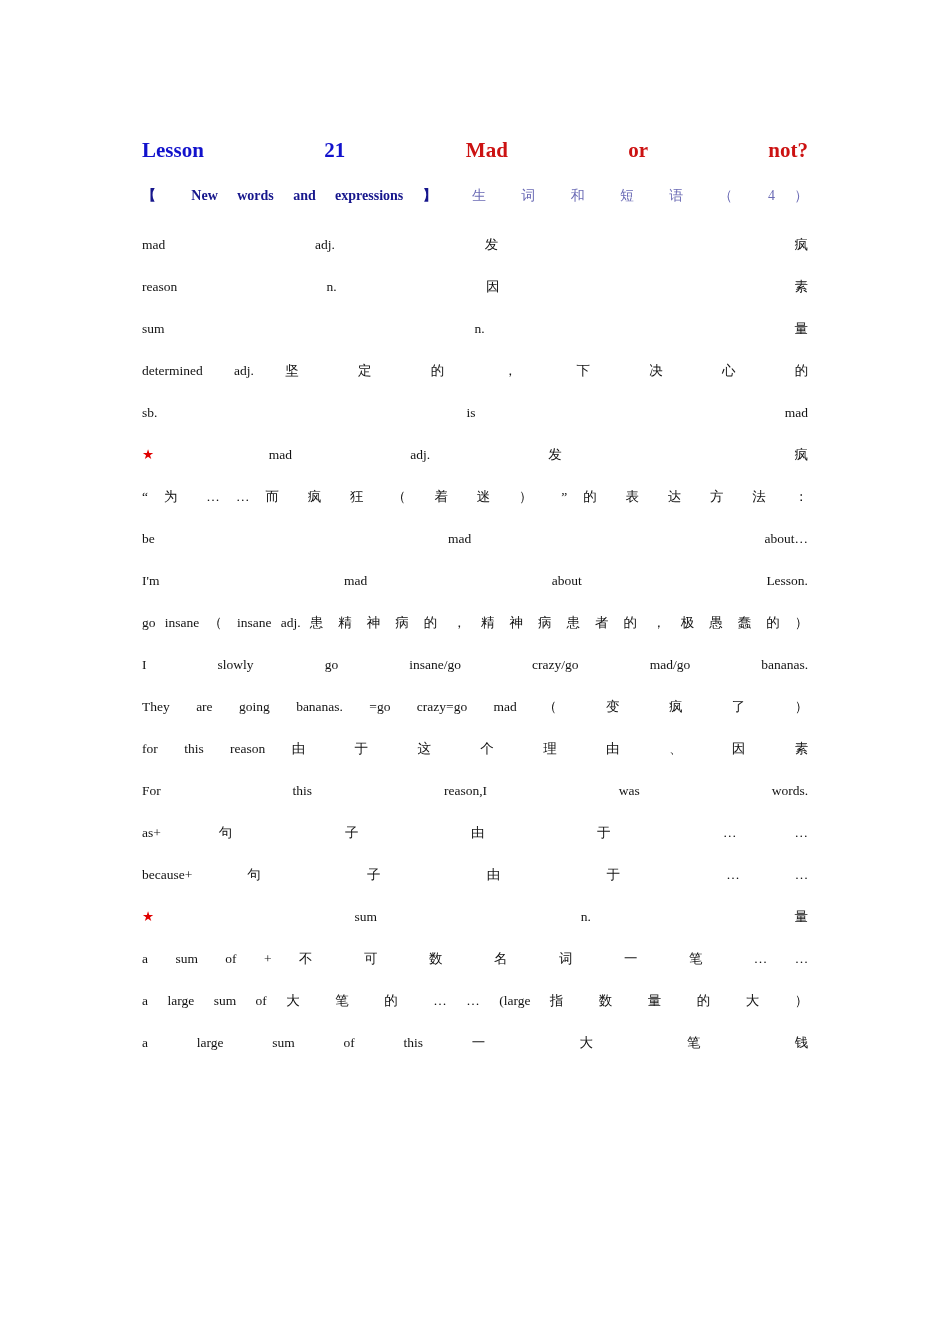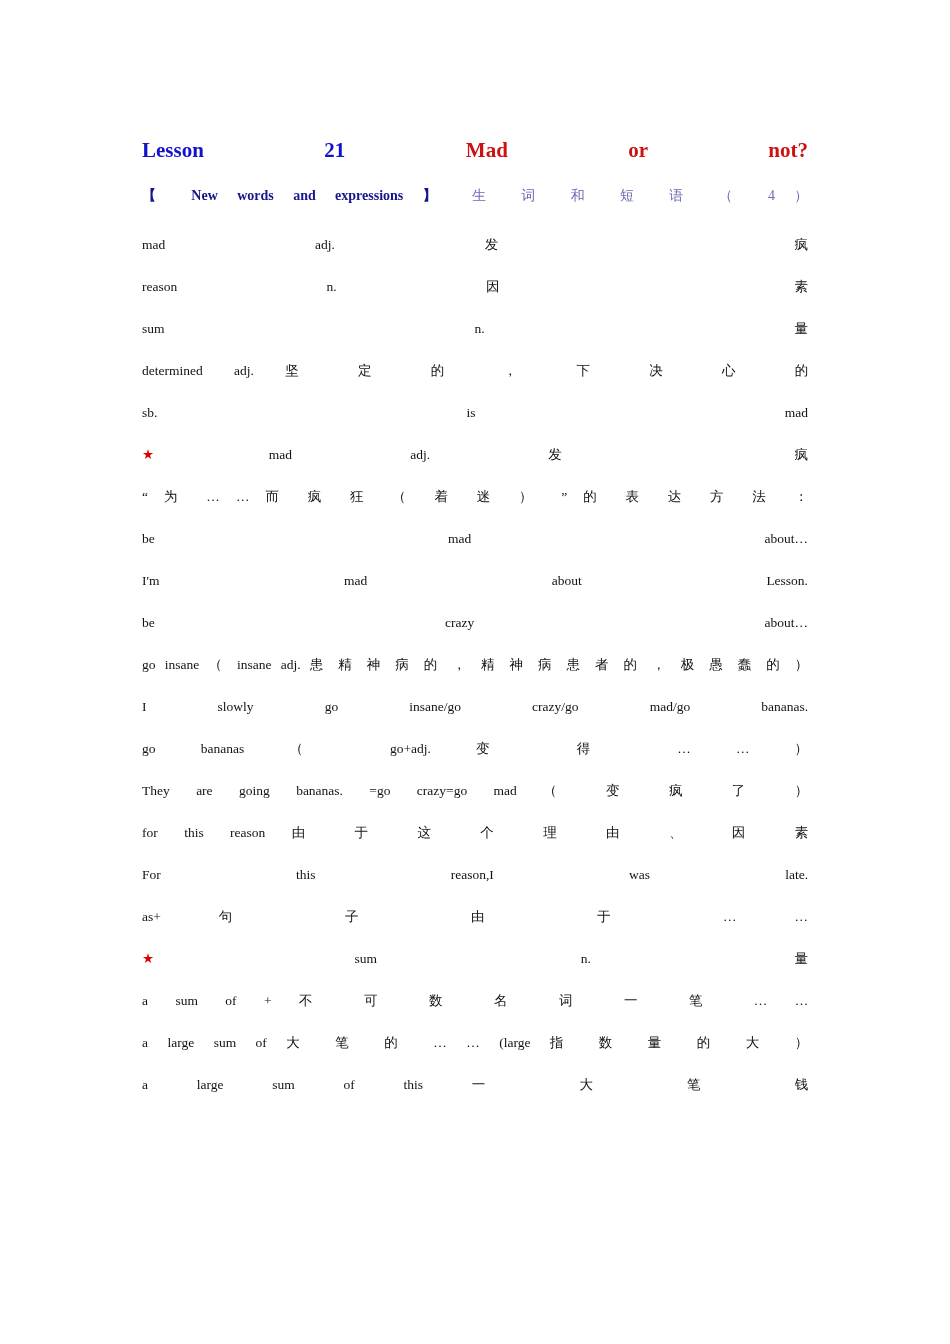--- a/index.html
+++ b/index.html
@@ -121,28 +121,27 @@
     <div id="body-lines">
         <div class="jline body-line"><span class="w">mad</span> <span class="w">adj.</span> <span class="w cjk">发</span> <span class="w cjk">疯</span> </div>
         <div class="jline body-line"><span class="w">reason</span> <span class="w">n.</span> <span class="w cjk">因</span> <span class="w cjk">素</span> </div>
         <div class="jline body-line"><span class="w">sum</span> <span class="w">n.</span> <span class="w cjk">量</span> </div>
         <div class="jline body-line"><span class="w">determined</span> <span class="w">adj.</span> <span class="w cjk">坚</span> <span class="w cjk">定</span> <span class="w cjk">的</span> <span class="w cjk">，</span> <span class="w cjk">下</span> <span class="w cjk">决</span> <span class="w cjk">心</span> <span class="w cjk">的</span> </div>
         <div class="jline body-line"><span class="w">sb.</span> <span class="w">is</span> <span class="w">mad</span> </div>
         <div class="jline body-line"><span class="w"><span class="star">★</span>mad</span> <span class="w">adj.</span> <span class="w cjk">发</span> <span class="w cjk">疯</span> </div>
         <div class="jline body-line"><span class="w">“</span> <span class="w cjk">为</span> <span class="w cjk">…</span> <span class="w cjk">…</span> <span class="w cjk">而</span> <span class="w cjk">疯</span> <span class="w cjk">狂</span> <span class="w cjk">（</span> <span class="w cjk">着</span> <span class="w cjk">迷</span> <span class="w cjk">）</span> <span class="w">”</span> <span class="w cjk">的</span> <span class="w cjk">表</span> <span class="w cjk">达</span> <span class="w cjk">方</span> <span class="w cjk">法</span> <span class="w cjk">：</span> </div>
         <div class="jline body-line"><span class="w">be</span> <span class="w">mad</span> <span class="w cjk">about…</span> </div>
         <div class="jline body-line"><span class="w">I'm</span> <span class="w">mad</span> <span class="w">about</span> <span class="w">Lesson.</span> </div>
-        <div class="jline body-line"><span class="w">be</span> <span class="w">crazy</span> <span class="w cjk">about…</span> </div>
         <div class="jline body-line"><span class="w">go</span> <span class="w">insane</span> <span class="w cjk">（</span> <span class="w">insane</span> <span class="w">adj.</span> <span class="w cjk">患</span> <span class="w cjk">精</span> <span class="w cjk">神</span> <span class="w cjk">病</span> <span class="w cjk">的</span> <span class="w cjk">，</span> <span class="w cjk">精</span> <span class="w cjk">神</span> <span class="w cjk">病</span> <span class="w cjk">患</span> <span class="w cjk">者</span> <span class="w cjk">的</span> <span class="w cjk">，</span> <span class="w cjk">极</span> <span class="w cjk">愚</span> <span class="w cjk">蠢</span> <span class="w cjk">的</span> <span class="w cjk">）</span> </div>
         <div class="jline body-line"><span class="w">I</span> <span class="w">slowly</span> <span class="w">go</span> <span class="w">insane/go</span> <span class="w">crazy/go</span> <span class="w">mad/go</span> <span class="w">bananas.</span> </div>
-        <div class="jline body-line"><span class="w">go</span> <span class="w">bananas</span> <span class="w cjk">（</span> <span class="w">go+adj.</span> <span class="w cjk">变</span> <span class="w cjk">得</span> <span class="w cjk">…</span> <span class="w cjk">…</span> <span class="w cjk">）</span> </div>
         <div class="jline body-line"><span class="w">They</span> <span class="w">are</span> <span class="w">going</span> <span class="w">bananas.</span> <span class="w">=go</span> <span class="w">crazy=go</span> <span class="w">mad</span> <span class="w cjk">（</span> <span class="w cjk">变</span> <span class="w cjk">疯</span> <span class="w cjk">了</span> <span class="w cjk">）</span> </div>
         <div class="jline body-line"><span class="w">for</span> <span class="w">this</span> <span class="w">reason</span> <span class="w cjk">由</span> <span class="w cjk">于</span> <span class="w cjk">这</span> <span class="w cjk">个</span> <span class="w cjk">理</span> <span class="w cjk">由</span> <span class="w cjk">、</span> <span class="w cjk">因</span> <span class="w cjk">素</span> </div>
-        <div class="jline body-line"><span class="w">For</span> <span class="w">this</span> <span class="w">reason,I</span> <span class="w">was</span> <span class="w">late.</span> </div>
+        <div class="jline body-line"><span class="w">For</span> <span class="w">this</span> <span class="w">reason,I</span> <span class="w">was</span> <span class="w">words.</span> </div>
         <div class="jline body-line"><span class="w">as+</span> <span class="w cjk">句</span> <span class="w cjk">子</span> <span class="w cjk">由</span> <span class="w cjk">于</span> <span class="w cjk">…</span> <span class="w cjk">…</span> </div>
+        <div class="jline body-line"><span class="w">because+</span> <span class="w cjk">句</span> <span class="w cjk">子</span> <span class="w cjk">由</span> <span class="w cjk">于</span> <span class="w cjk">…</span> <span class="w cjk">…</span> </div>
         <div class="jline body-line"><span class="w"><span class="star">★</span>sum</span> <span class="w">n.</span> <span class="w cjk">量</span> </div>
         <div class="jline body-line"><span class="w">a</span> <span class="w">sum</span> <span class="w">of</span> <span class="w">+</span> <span class="w cjk">不</span> <span class="w cjk">可</span> <span class="w cjk">数</span> <span class="w cjk">名</span> <span class="w cjk">词</span> <span class="w cjk">一</span> <span class="w cjk">笔</span> <span class="w cjk">…</span> <span class="w cjk">…</span> </div>
         <div class="jline body-line"><span class="w">a</span> <span class="w">large</span> <span class="w">sum</span> <span class="w">of</span> <span class="w cjk">大</span> <span class="w cjk">笔</span> <span class="w cjk">的</span> <span class="w cjk">…</span> <span class="w cjk">…</span> <span class="w">(large</span> <span class="w cjk">指</span> <span class="w cjk">数</span> <span class="w cjk">量</span> <span class="w cjk">的</span> <span class="w cjk">大</span> <span class="w cjk">）</span> </div>
         <div class="jline body-line"><span class="w">a</span> <span class="w">large</span> <span class="w">sum</span> <span class="w">of</span> <span class="w">this</span> <span class="w cjk">一</span> <span class="w cjk">大</span> <span class="w cjk">笔</span> <span class="w cjk">钱</span> </div>
       </div>
 
   </div>
 </div>
 
 </body></html>

